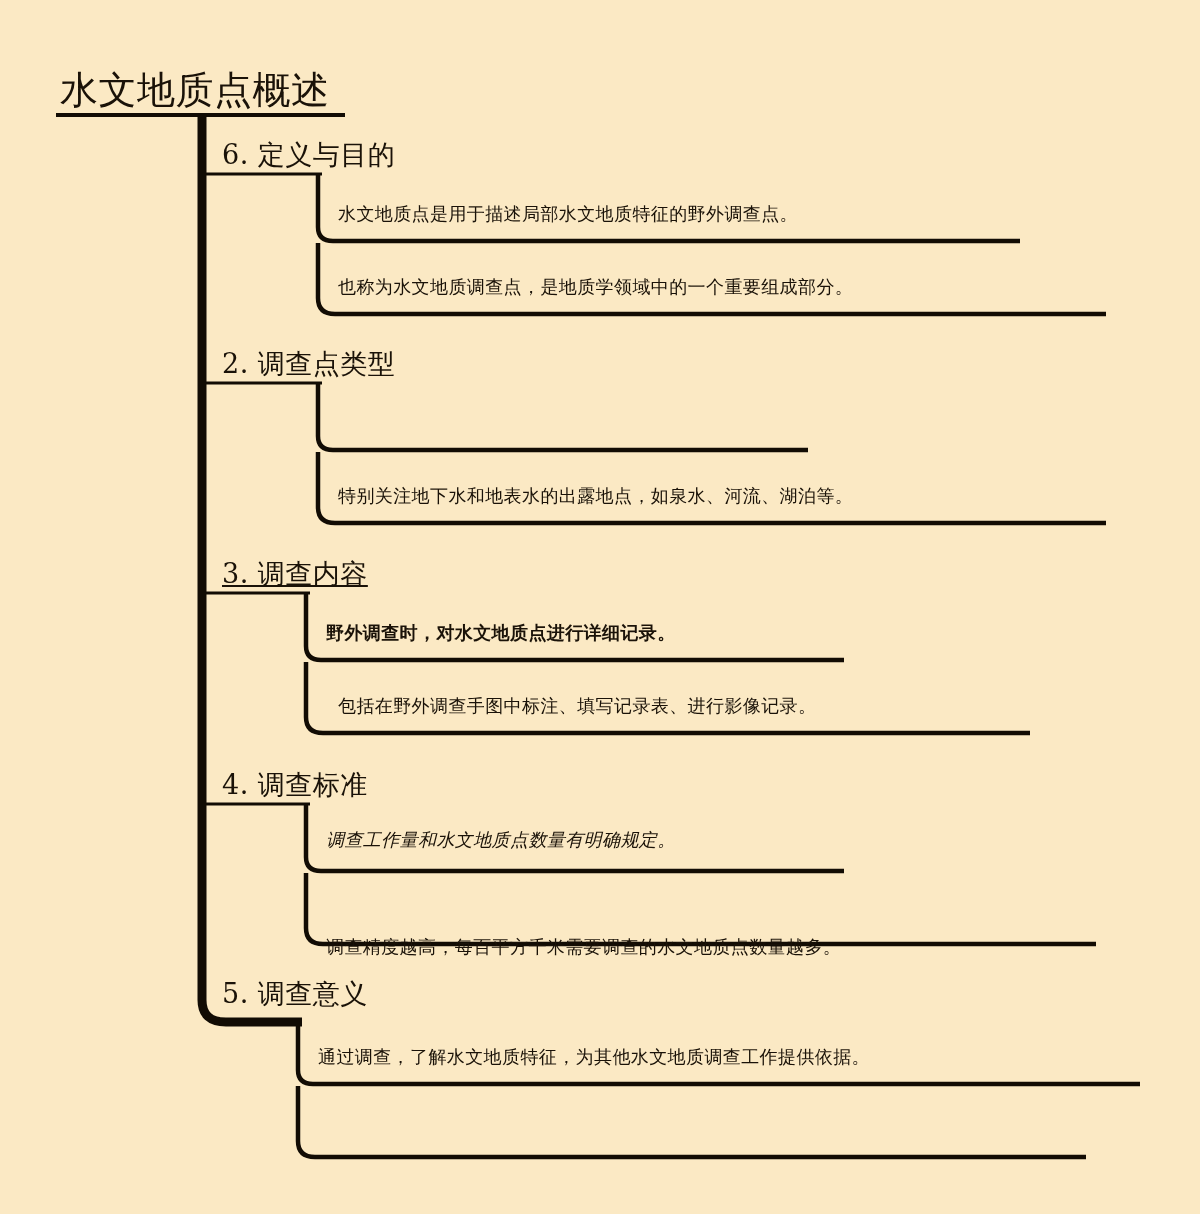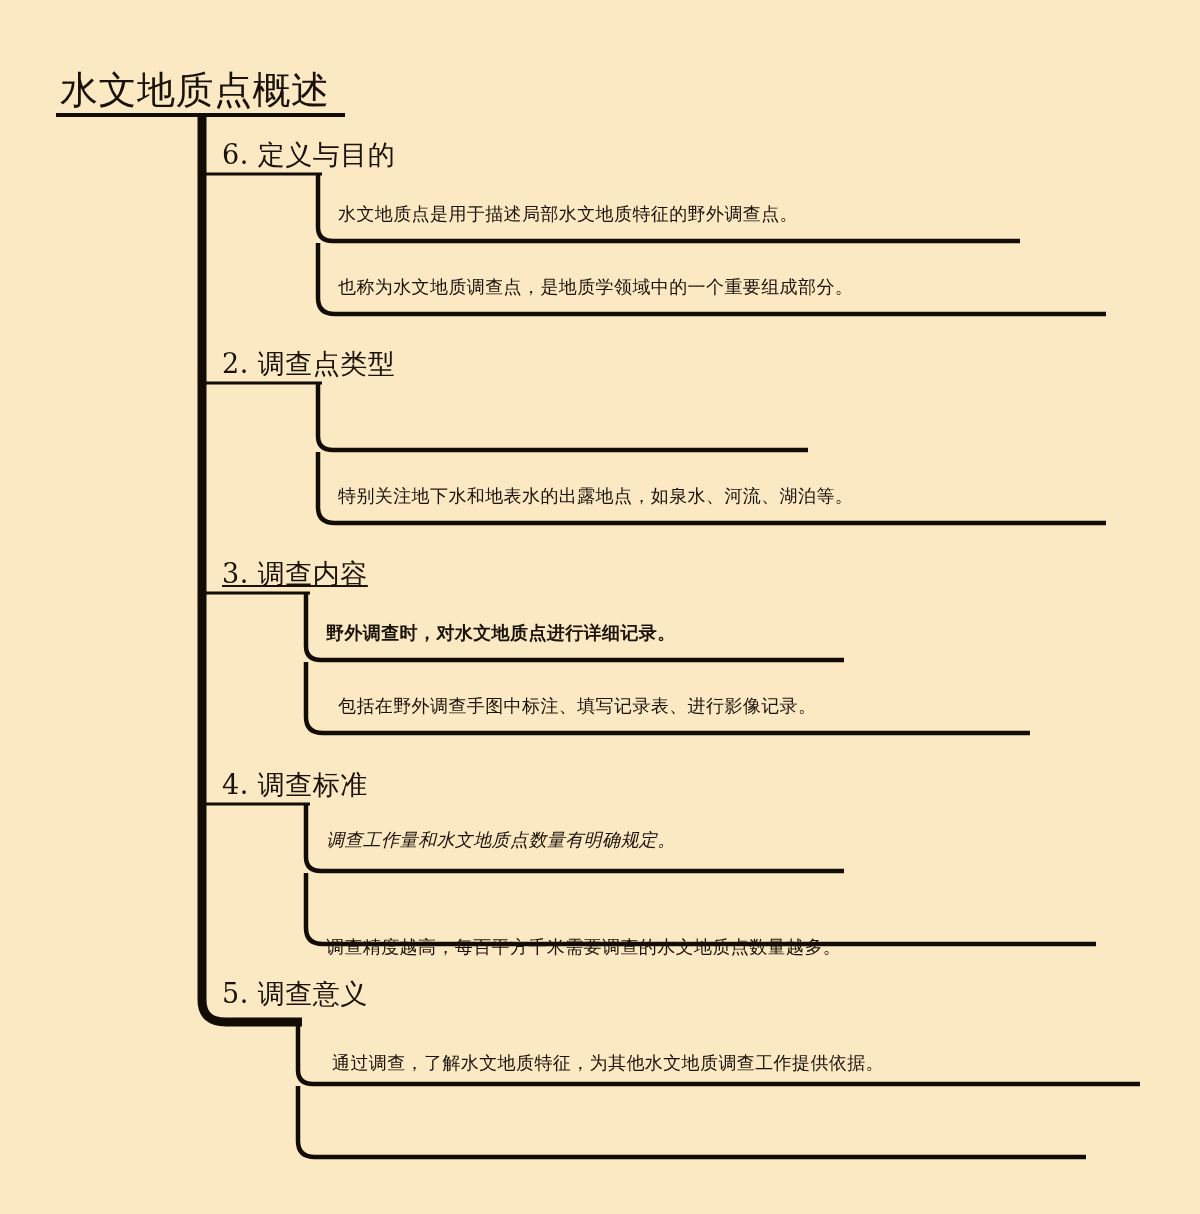--- a/index.html
+++ b/index.html
@@ -104,16 +104,16 @@
 
     <div class="node-text branch-title" style="left: 222px; top: 559.78px; text-decoration: underline;">3. 调查内容</div>
     <div class="node-text leaf-text" style="left: 326px; top: 624.22px; font-weight: bold;">野外调查时，对水文地质点进行详细记录。</div>
     <div class="node-text leaf-text" style="left: 326px; top: 697.22px; margin-left: 12px;">包括在野外调查手图中标注、填写记录表、进行影像记录。</div>
 
     <div class="node-text branch-title" style="left: 222px; top: 770.78px;">4. 调查标准</div>
     <div class="node-text leaf-text" style="left: 326px; top: 831px; font-style: italic;">调查工作量和水文地质点数量有明确规定。</div>
     <div class="node-text leaf-text" style="left: 326px; top: 938px;">调查精度越高，每百平方千米需要调查的水文地质点数量越多。</div>
 
     <div class="node-text branch-title" style="left: 222px; top: 979.78px;">5. 调查意义</div>
-    <div class="node-text leaf-text" style="left: 332px; top: 1048.22px; margin-top: 6px;">通过调查，了解水文地质特征，为其他水文地质调查工作提供依据。</div>
+    <div class="node-text leaf-text" style="left: 318px; top: 1048.22px;">通过调查，了解水文地质特征，为其他水文地质调查工作提供依据。</div>
 
   </div>
 </div>
 
 </body></html>

